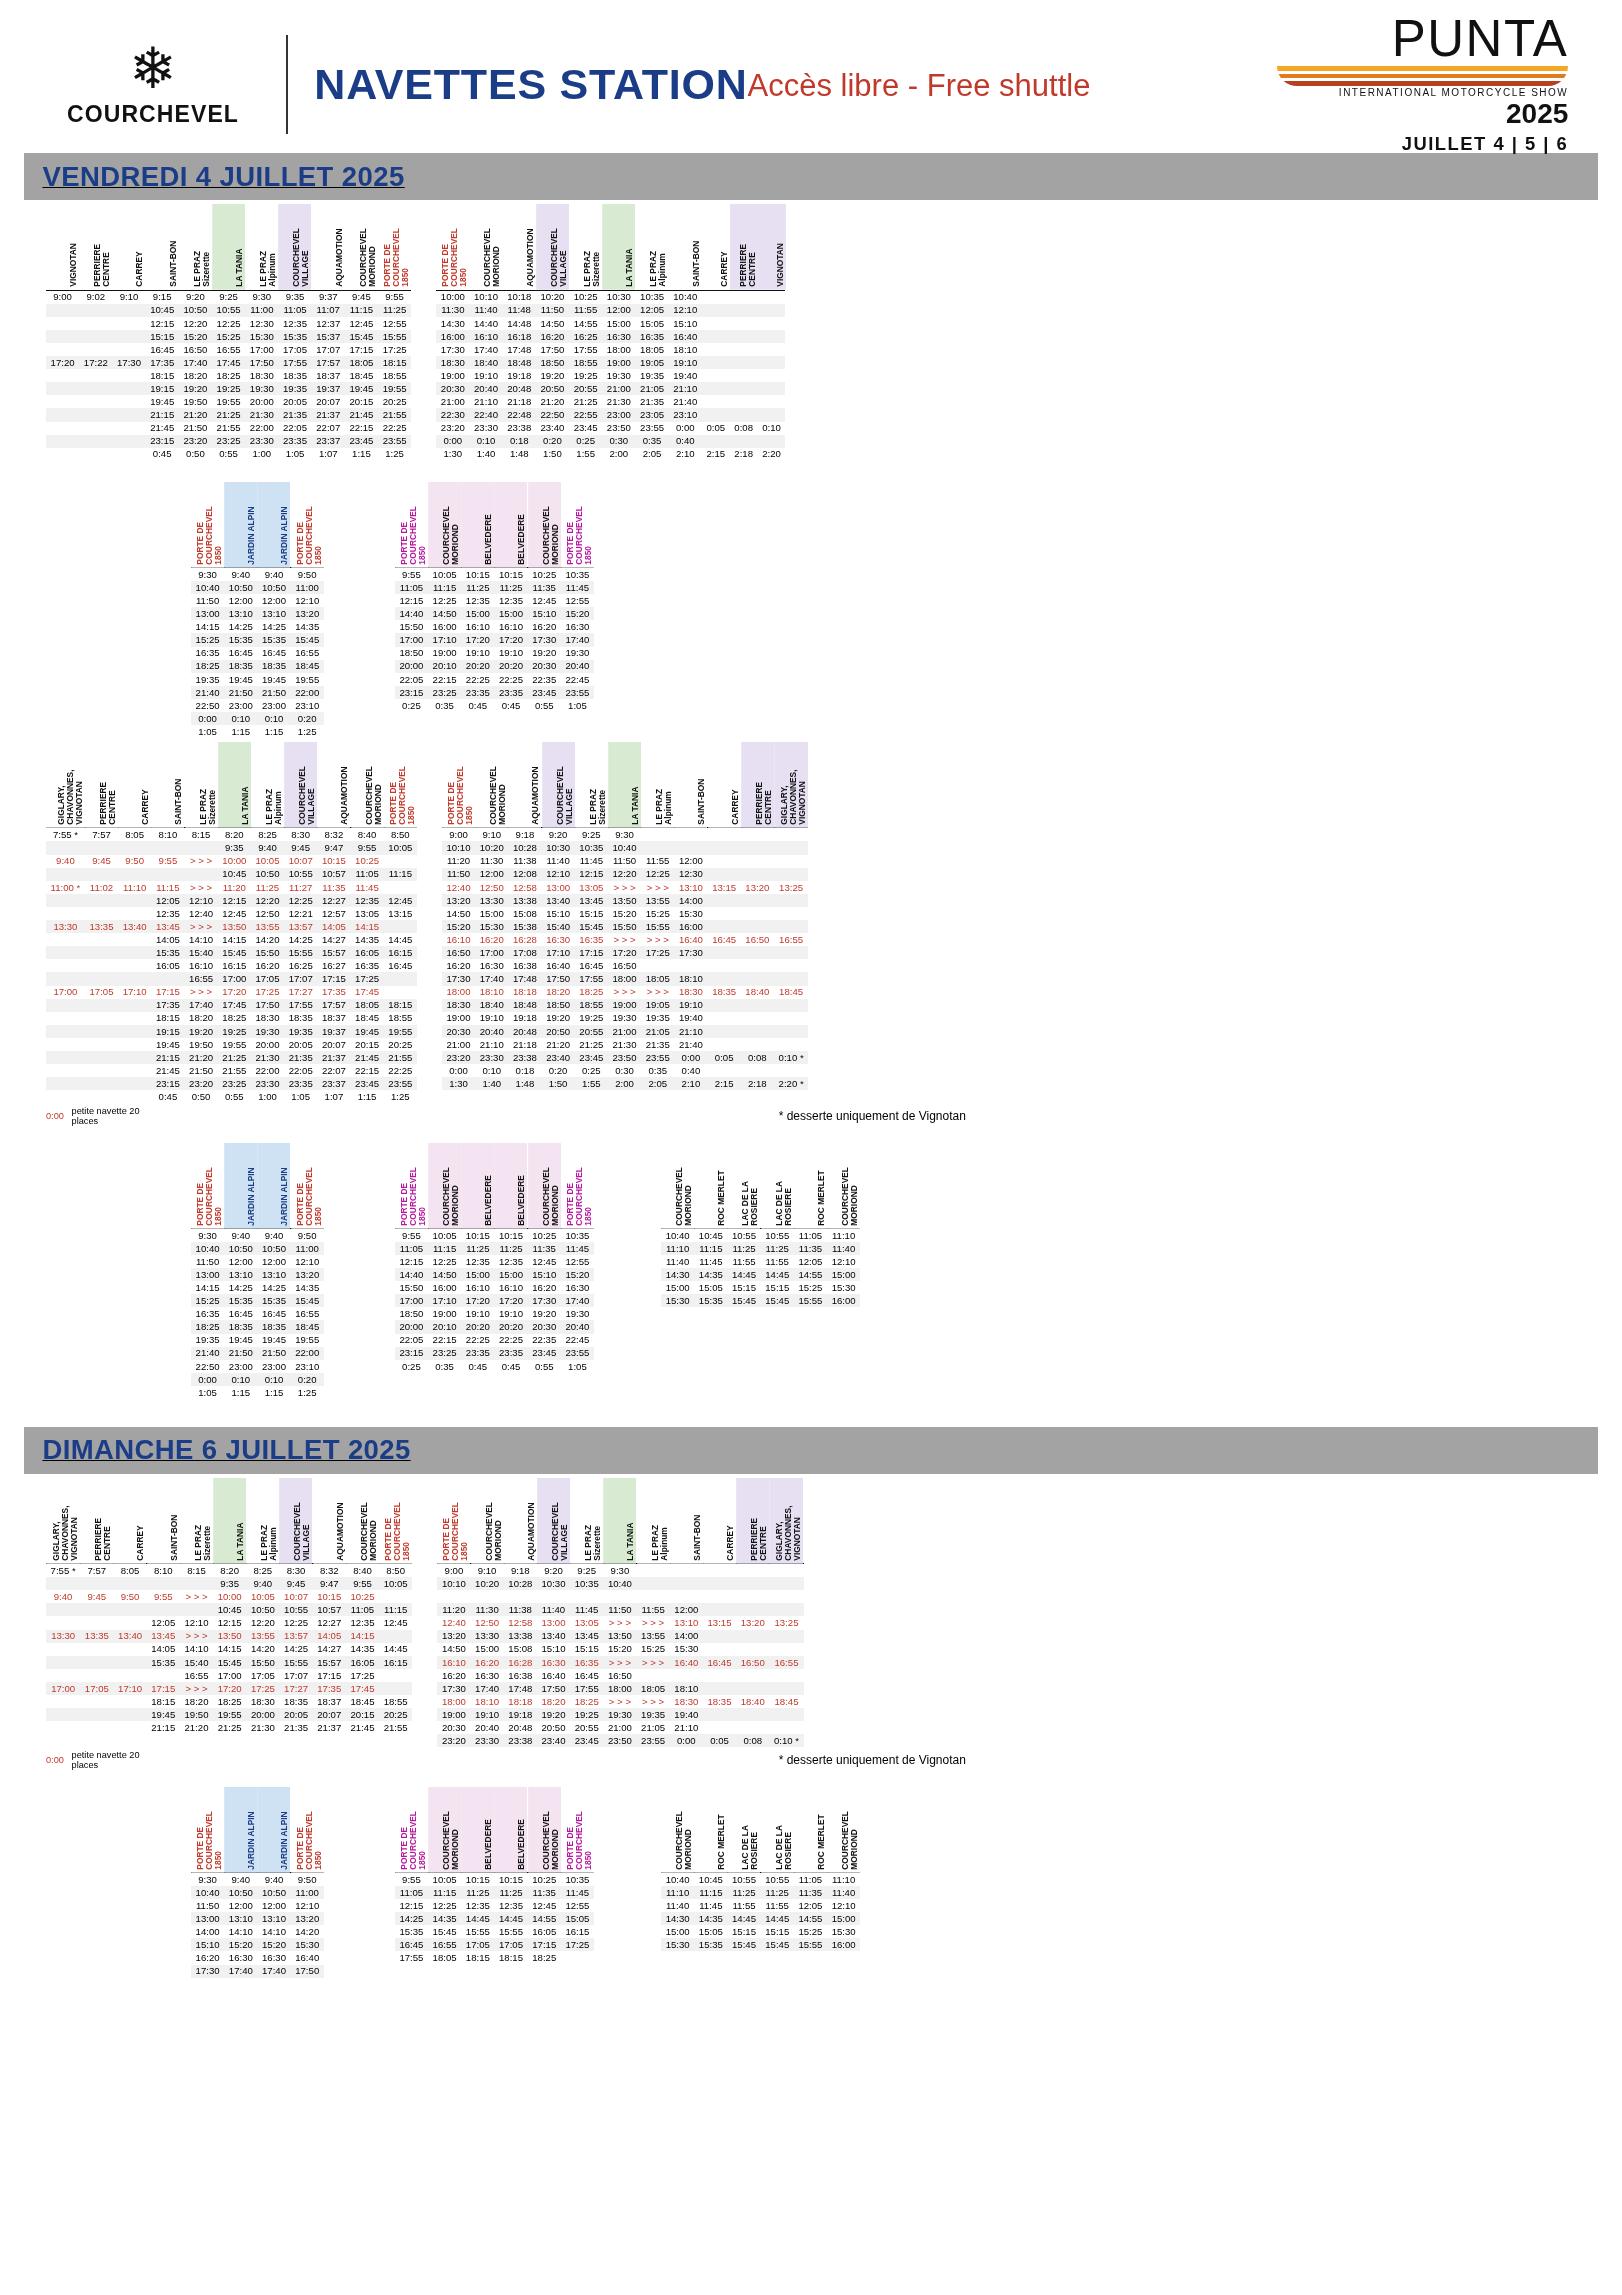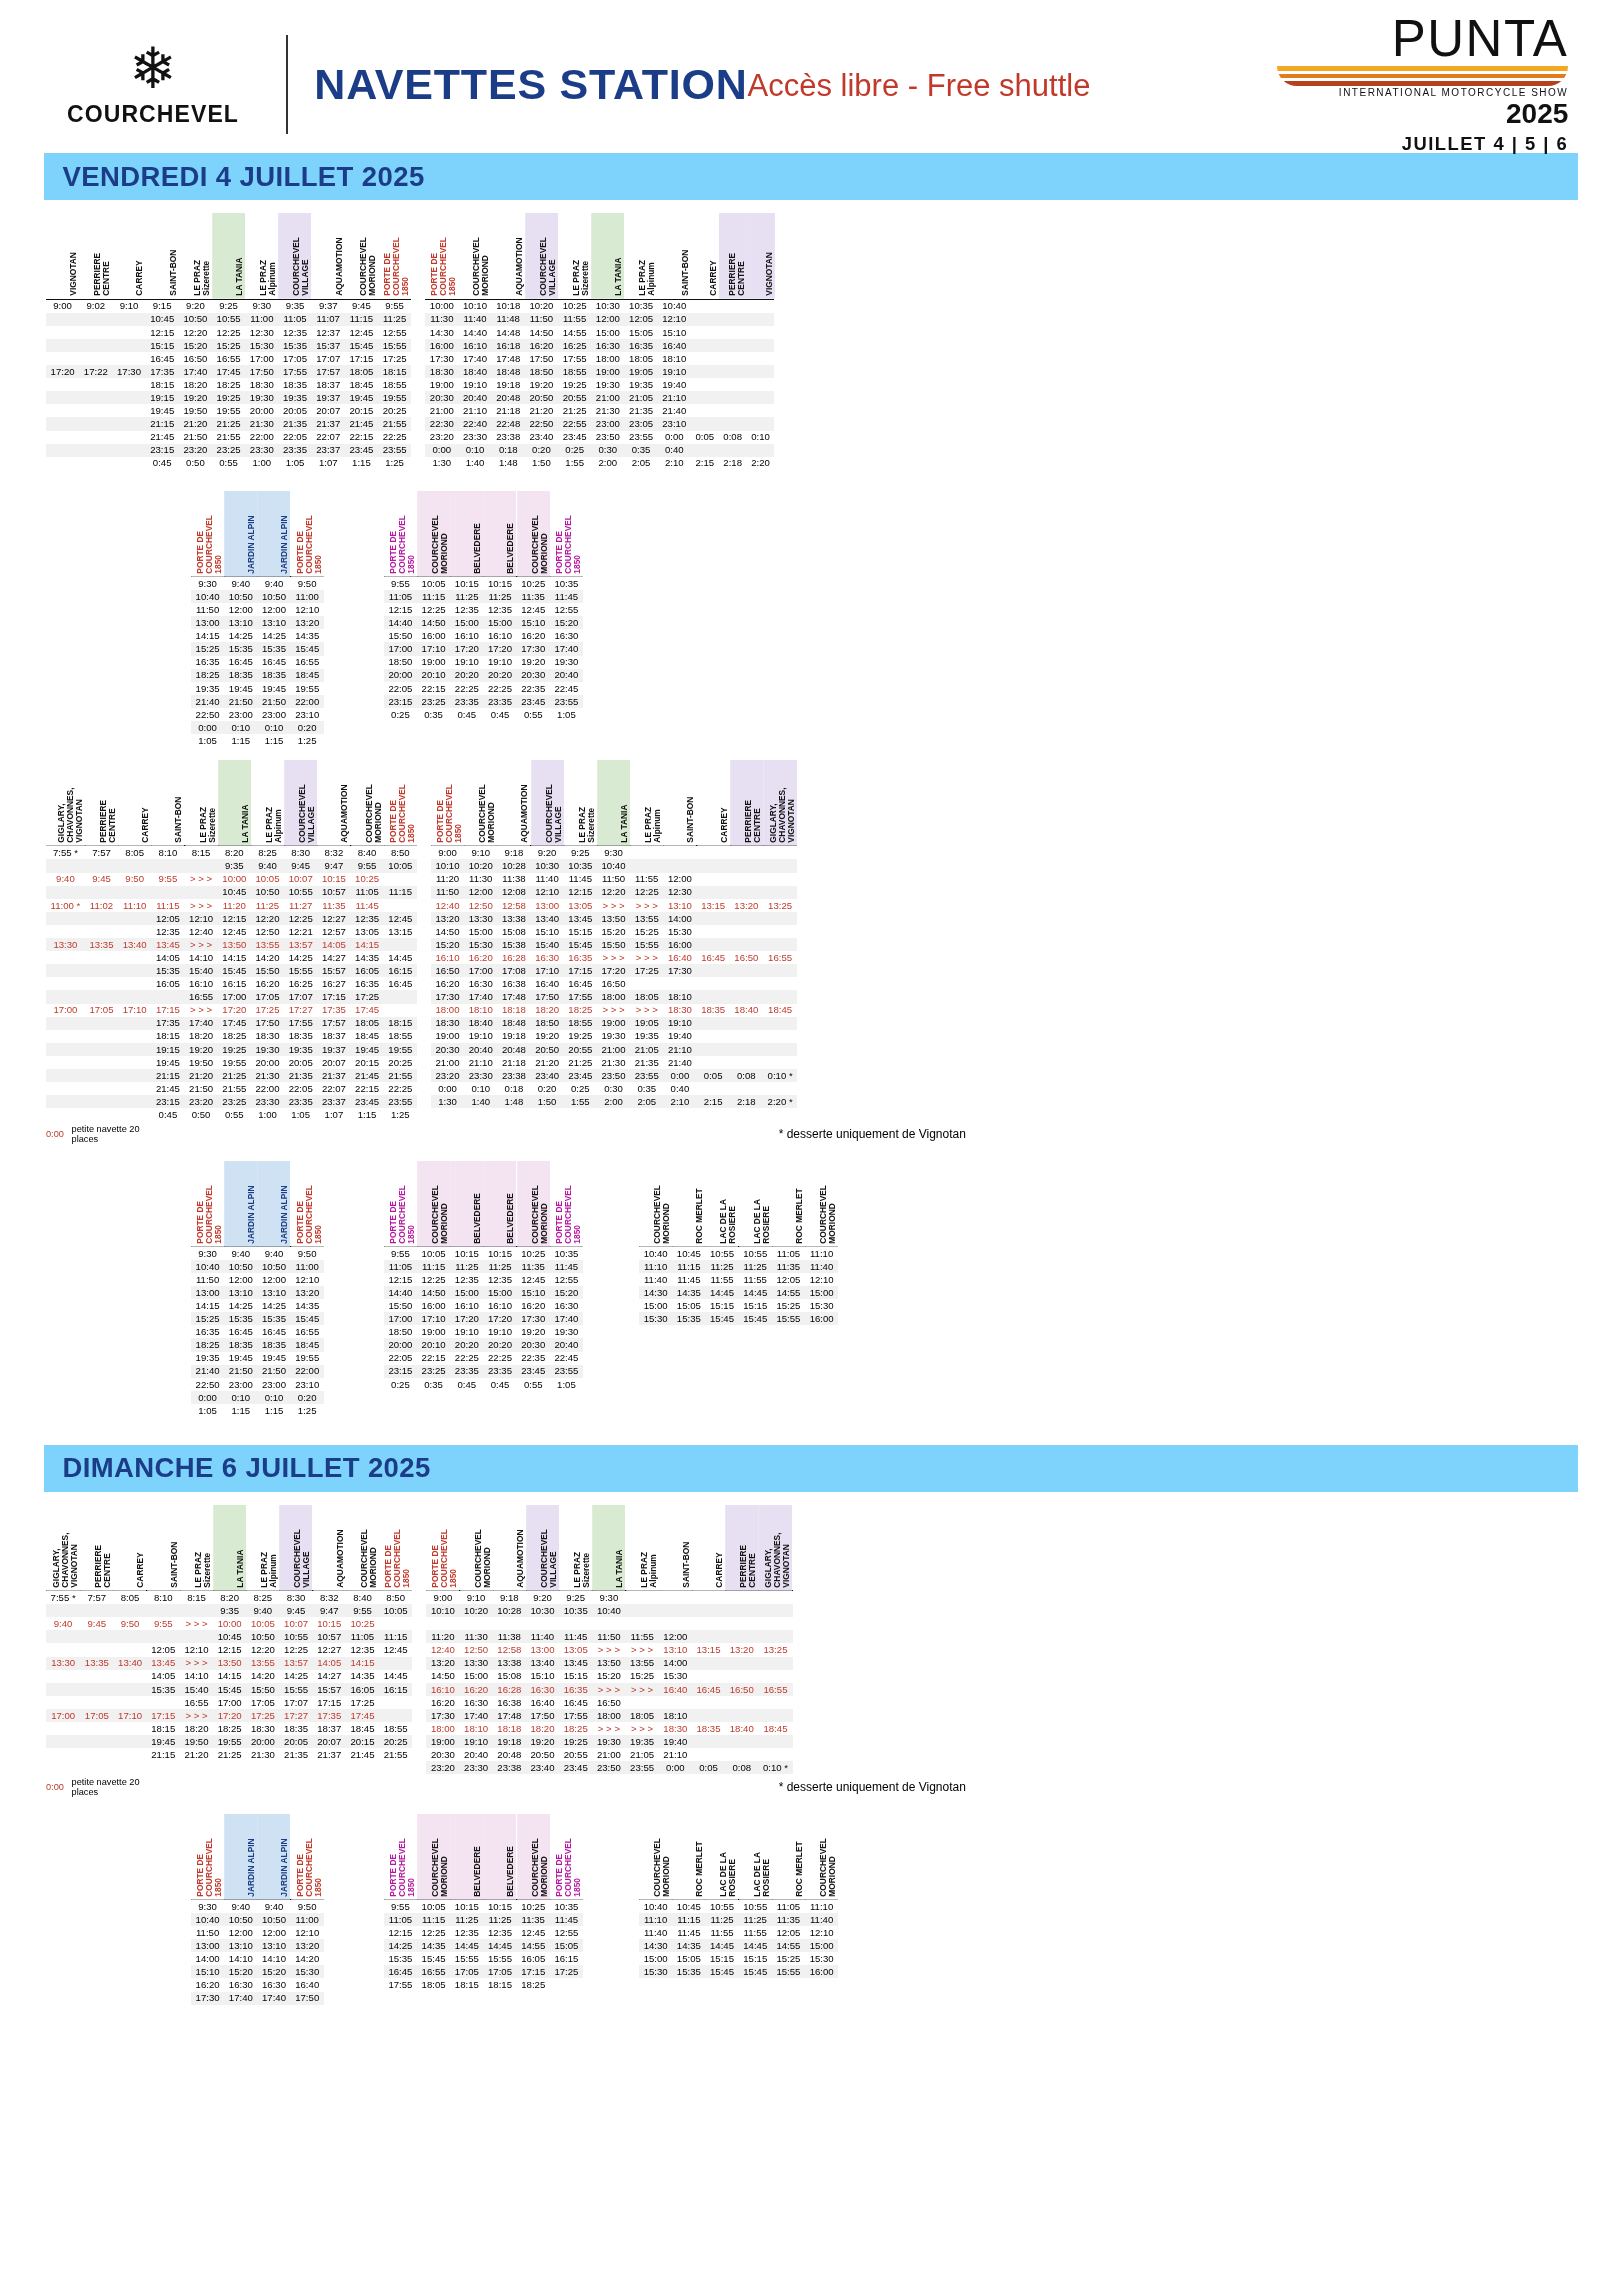--- a/index.html
+++ b/index.html
@@ -18,25 +18,25 @@
   .punta{margin-left:auto;display:flex;flex-direction:column;align-items:flex-end;justify-content:center;padding-right:7.7px;}
   .punta-word{font-size:51px;font-weight:normal;letter-spacing:1.5px;color:#111;line-height:1;position:relative;}
   .punta-bars{width:291px;height:20px;margin-top:1.5px;background:
      linear-gradient(#f5a623 0 4.6px,transparent 4.6px 7.7px,#e07b1e 7.7px 12.2px,transparent 12.2px 15.3px,#b6411d 15.3px 20px);
      border-radius:0 0 31px 31px;}
   .punta-small{font-size:10px;letter-spacing:1.5px;color:#111;margin-top:1px;}
   .punta-year{font-size:28px;font-weight:bold;color:#111;}
   .punta-date{font-size:18.4px;font-weight:bold;letter-spacing:1.5px;color:#111;margin-top:3.1px;}
 
   
-  .day-banner{background:#7dd3fc;margin:0 44px;padding:7.7px 0 7.7px 18.4px;box-sizing:border-box;}
+  .day-banner{background:#a3a3a3;margin:0 24px;padding:7.7px 0 7.7px 18.4px;box-sizing:border-box;text-decoration:underline;}
   .day-banner span{font-size:27.5px;font-weight:bold;color:#1b3c86;letter-spacing:0.4px;}
 
   
-  .band{display:flex;gap:14px;padding:12px 46px 0 46px;box-sizing:border-box;align-items:flex-start;}
+  .band{display:flex;gap:25px;padding:3px 46px 0 46px;box-sizing:border-box;align-items:flex-start;}
   table.sched{border-collapse:collapse;font-size:9.6px;}
   table.sched th{font-size:8.4px;font-weight:bold;line-height:1.05;vertical-align:bottom;
     writing-mode:vertical-rl;transform:rotate(180deg);height:80px;padding:3.1px 1.5px;white-space:pre-line;text-align:left;}
   table.sched td{padding:0.8px 4.6px;text-align:center;height:11.5px;line-height:11.5px;white-space:nowrap;}
   table.sched tr.alt td{background:#f1f1f1;}
   table.sched thead tr th{border-bottom:1.5px solid #111;}
   .hdr-plain{background:#ffffff;color:#111;}
   .hdr-green{background:#d9ead3;color:#111;}
   .hdr-violet{background:#e7dff2;color:#111;}
   .hdr-red{background:#ffffff;color:#c0392b;}

